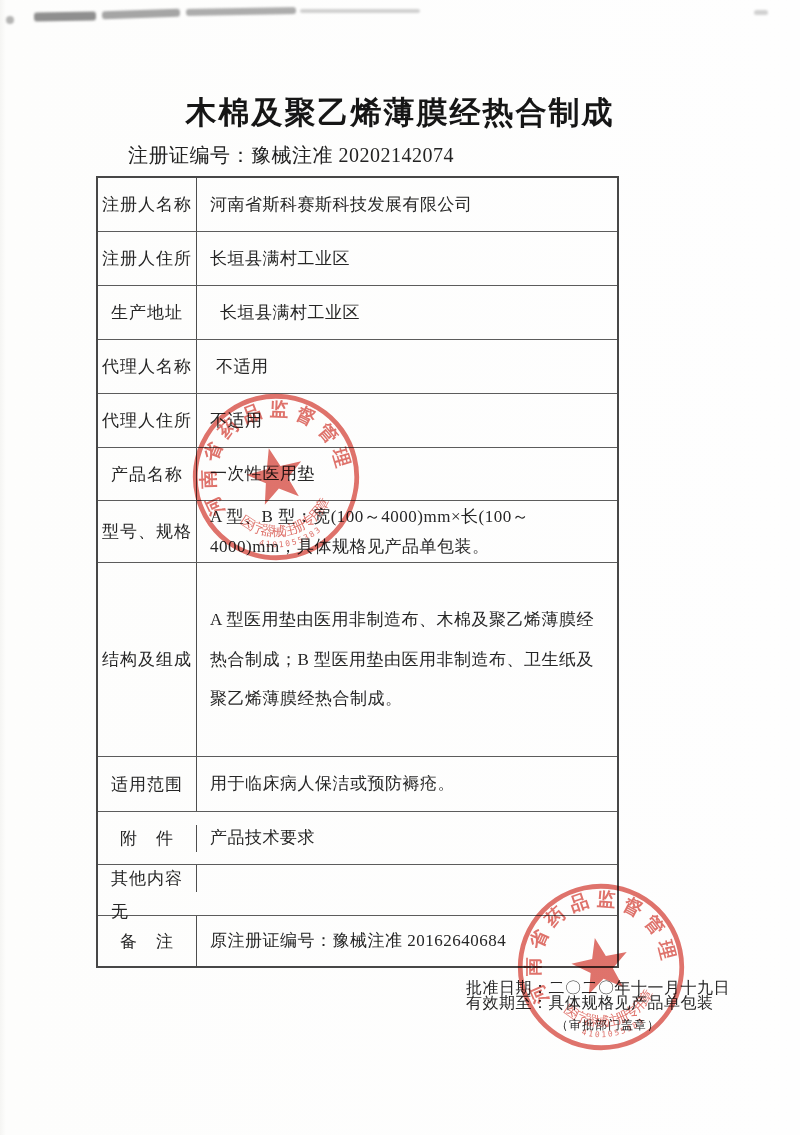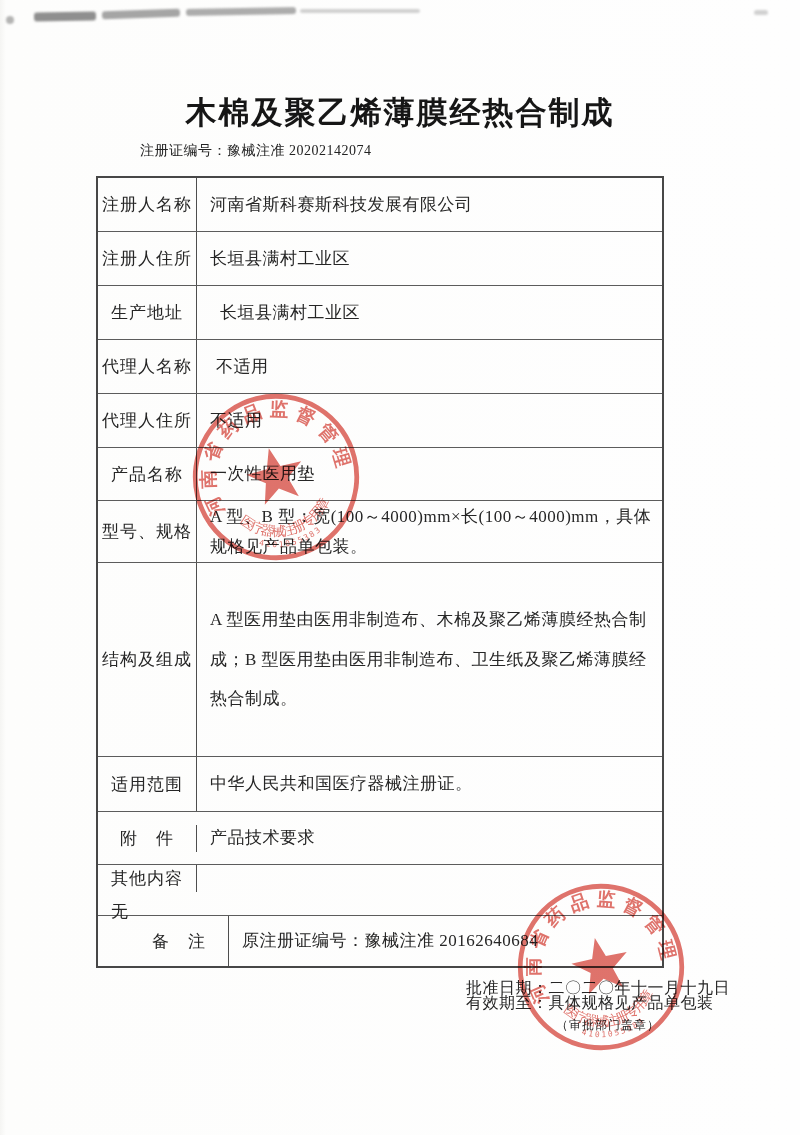--- a/index.html
+++ b/index.html
@@ -16,32 +16,31 @@
   .s3{left:186px;top:8px;width:110px;height:7px;opacity:.55;transform:rotate(-1deg);}
   .s4{left:300px;top:9px;width:120px;height:4px;opacity:.3;}
   .s5{left:6px;top:16px;width:8px;height:8px;opacity:.5;border-radius:50%;}
   .s6{left:754px;top:10px;width:14px;height:5px;opacity:.3;}
 
   .doc-title{
     position:absolute;left:0;top:92px;width:100%;text-align:center;
     font-size:31px;font-weight:bold;letter-spacing:2px;color:#161616;
   }
   .cert-line{
-    position:absolute;left:128px;top:142px;font-size:14px;color:#222;
+    position:absolute;left:128px;top:142px;font-size:20px;color:#222;
     letter-spacing:.5px;
-    margin-left:12px;
   }
   .cert-line .num{font-family:"Liberation Serif","DejaVu Serif",serif;}
 
   .cert-table{
-    position:absolute;left:96px;top:176px;width:568px;
+    position:absolute;left:96px;top:176px;width:523px;
     border:2px solid #474747;box-sizing:border-box;background:transparent;
   }
   .trow{display:flex;border-bottom:1px solid #5c5c5c;box-sizing:border-box;}
-  .trow:last-child{border-bottom:none;padding-left:32px;}
+  .trow:last-child{border-bottom:none;}
   .tlabel{
     width:99px;min-width:99px;border-right:1.5px solid #4e4e4e;box-sizing:border-box;
     display:flex;align-items:center;justify-content:center;text-align:center;
     font-size:17px;letter-spacing:1px;color:#262626;padding:2px 4px;
   }
   .tvalue{
     flex:1;display:flex;align-items:center;box-sizing:border-box;
     font-size:17px;color:#262626;padding:4px 10px 4px 13px;line-height:1.85;
     letter-spacing:.5px;
   }
@@ -105,21 +104,21 @@
     <div class="trow r6">
       <div class="tlabel">型号、规格</div>
       <div class="tvalue">A 型、B 型：宽(100～4000)mm×长(100～4000)mm，具体规格见产品单包装。</div>
     </div>
     <div class="trow r7">
       <div class="tlabel">结构及组成</div>
       <div class="tvalue">A 型医用垫由医用非制造布、木棉及聚乙烯薄膜经热合制成；B 型医用垫由医用非制造布、卫生纸及聚乙烯薄膜经热合制成。</div>
     </div>
     <div class="trow r8">
       <div class="tlabel">适用范围</div>
-      <div class="tvalue">中华人民共和国医疗器械注册证。</div>
+      <div class="tvalue">用于临床病人保洁或预防褥疮。</div>
     </div>
     <div class="trow r9">
       <div class="tlabel">附　件</div>
       <div class="tvalue">产品技术要求</div>
     </div>
     <div class="trow r10">
       <div class="tlabel">其他内容</div>
       <div class="tvalue">无</div>
     </div>
     <div class="trow r11">

